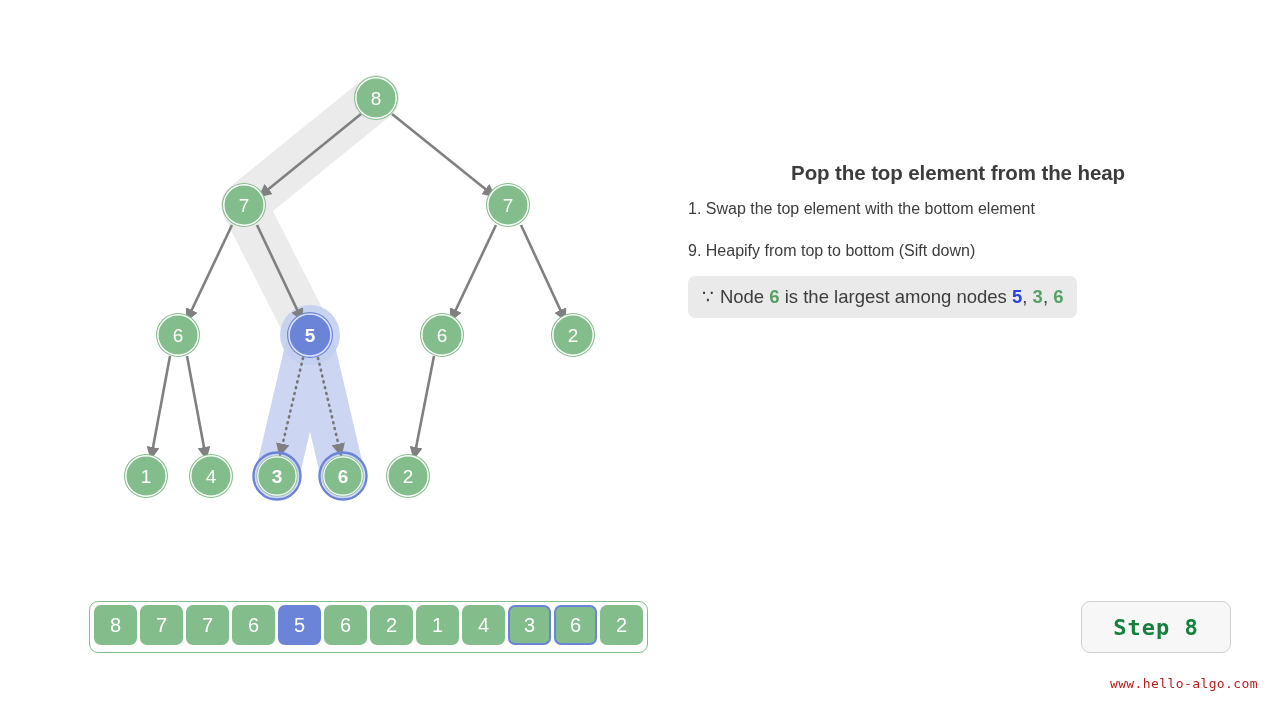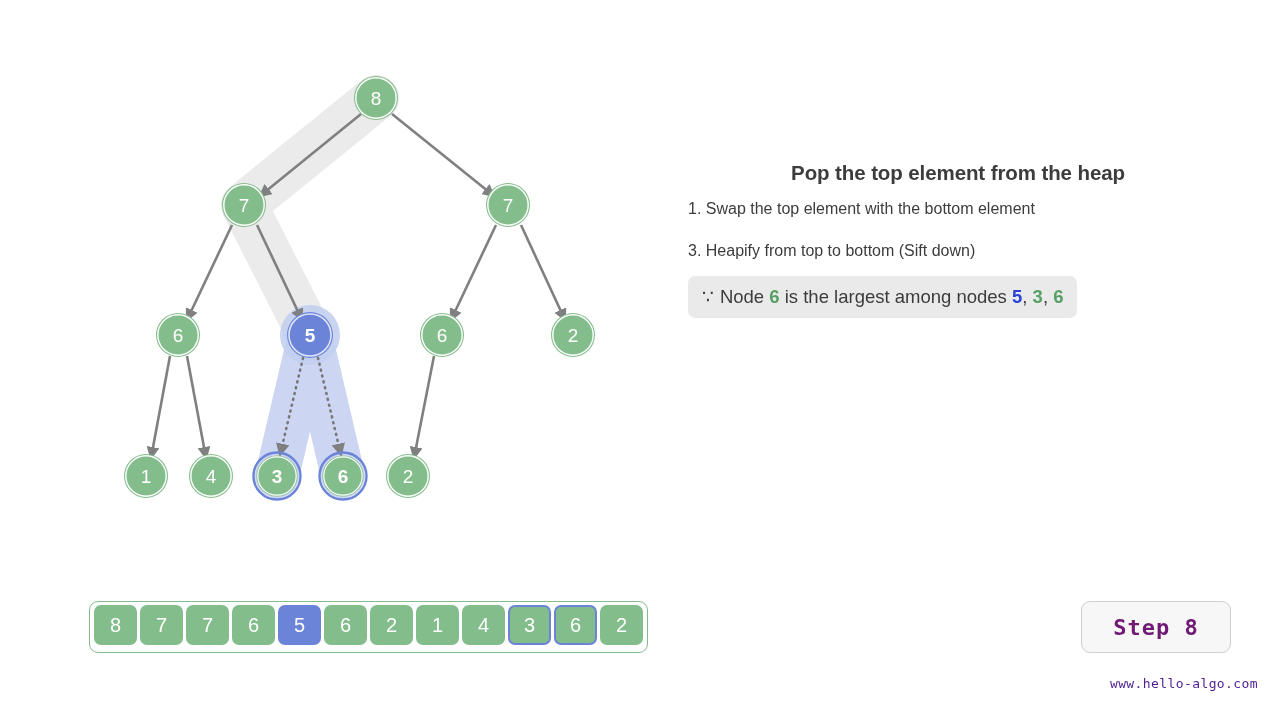--- a/index.html
+++ b/index.html
@@ -108,32 +108,32 @@
     box-sizing: border-box;
     border: 1.4px solid #d0d0d0;
     border-radius: 9px;
     background: #f7f7f7;
     display: flex;
     align-items: center;
     justify-content: center;
     font-family: "DejaVu Sans Mono", monospace;
     font-size: 22px;
     font-weight: bold;
-    color: #701a75;
+    color: #15803d;
     letter-spacing: 1px;
   }
 
   
   #watermark {
     position: absolute;
     right: 22px;
     top: 676px;
     font-family: "DejaVu Sans Mono", monospace;
     font-size: 13px;
-    color: #4c1d95;
+    color: #b91c1c;
     letter-spacing: 0.4px;
   }
 </style>
 </head>
 <body>
 
 <svg id="diagram-canvas" viewBox="0 0 660 560" width="660" height="560" xmlns="http://www.w3.org/2000/svg">
   <defs>
     <marker id="arrow-solid" viewBox="0 0 10 10" refX="8.5" refY="5" markerWidth="5" markerHeight="5" orient="auto-start-reverse">
       <path d="M 0 0 L 10 5 L 0 10 z" fill="#808080"></path>
@@ -242,21 +242,21 @@
     <circle cx="408" cy="476" r="22" fill="#84bd8c"></circle>
     <circle cx="408" cy="476" r="20.2" fill="none" stroke="#ffffff" stroke-width="1.4"></circle>
     <text x="408" y="476" text-anchor="middle" dominant-baseline="central" font-family="Liberation Sans, sans-serif" font-size="19" fill="#ffffff">2</text>
   </g>
 </svg>
 
 <div id="explanation-panel">
   <h1 id="explanation-title">Pop the top element from the heap</h1>
 
   <p class="explain-step">1. Swap the top element with the bottom element</p>
-  <p class="explain-step">3. Heapify from top to bottom (Sift down)</p>
+  <p class="explain-step">9. Heapify from top to bottom (Sift down)</p>
 
   <div id="hint-box"><span id="hint-because">∵</span> <span>Node</span> <span class="hint-num-green">6</span> <span>is the largest among nodes</span> <span class="hint-num-blue">5</span><span>, </span><span class="hint-num-green">3</span><span>, </span><span class="hint-num-green">6</span></div>
 </div>
 
 <div id="array-view">
   <div class="array-cell">8</div>
   <div class="array-cell">7</div>
   <div class="array-cell">7</div>
   <div class="array-cell">6</div>
   <div class="array-cell sel">5</div>

